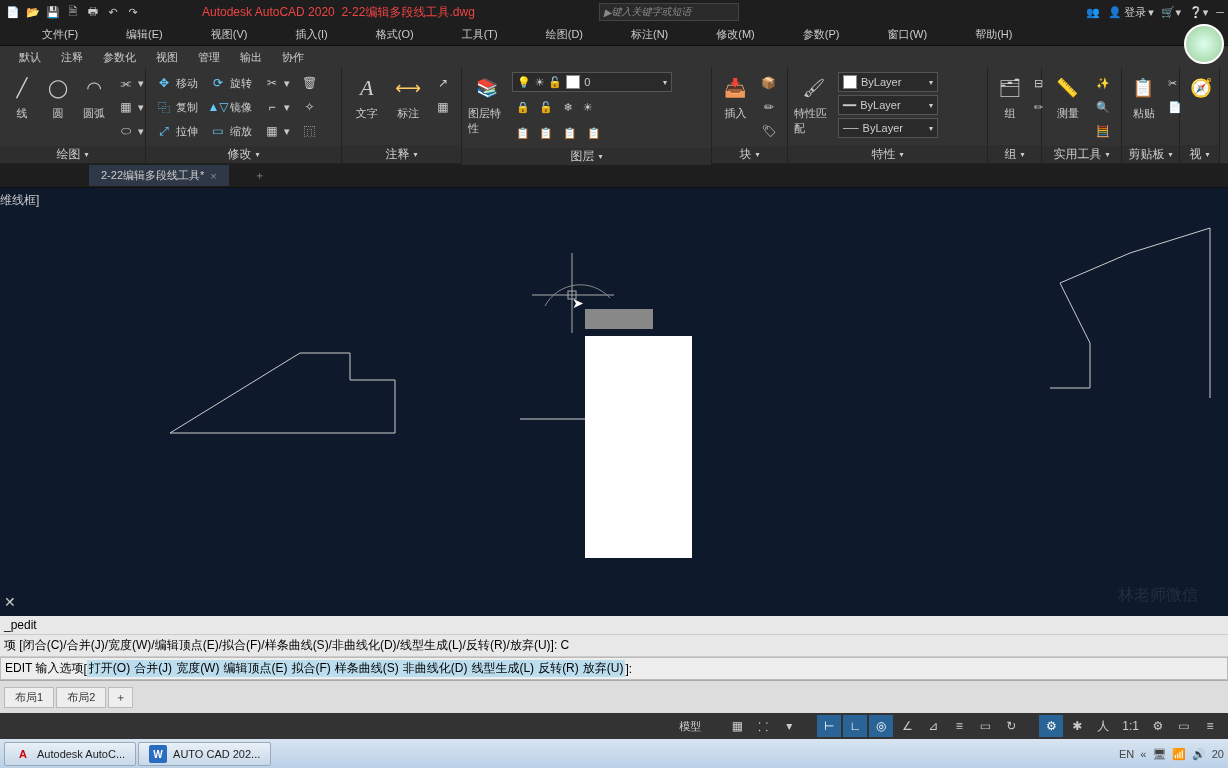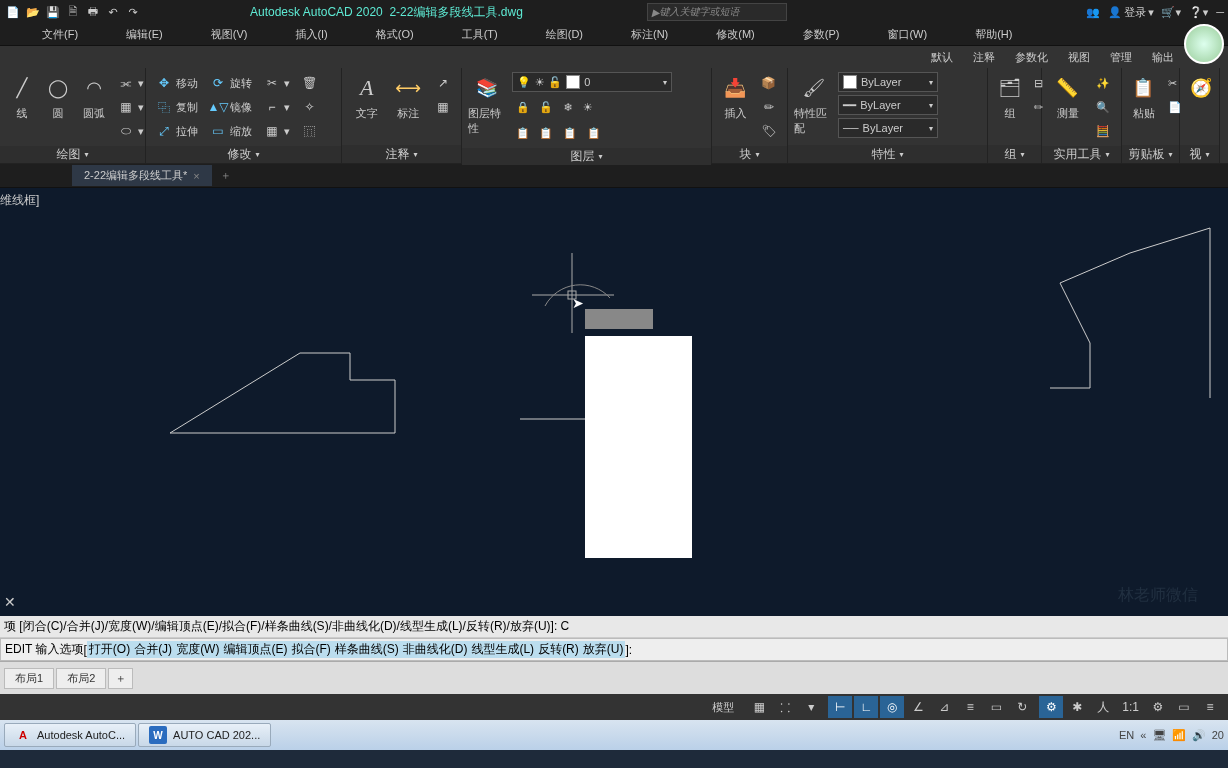--- a/index.html
+++ b/index.html
@@ -1,63 +1,63 @@
 <!DOCTYPE html>
 <html><head>
 <meta charset="utf-8">
 <style>
 * { margin: 0; padding: 0; box-sizing: border-box; font-family: "Microsoft YaHei", Arial, sans-serif; }
 body { width: 1228px; height: 768px; background: #1e2a3a; overflow: hidden; color: #ccc; font-size: 11px; }
 
 .titlebar { height: 24px; background: #1e1e1e; display: flex; align-items: center; padding: 0 4px; gap: 4px; }
 .titlebar .qat { display: flex; gap: 2px; }
 .titlebar .qat span { width: 18px; height: 18px; display: flex; align-items: center; justify-content: center; color: #ccc; border-radius: 2px; }
-.titlebar .title { margin-left: 104px; color: #5eead4; font-size: 12px; }
+.titlebar .title { margin-left: 56px; color: #ef4444; font-size: 12px; }
 .titlebar .search { margin-left: 120px; width: 140px; height: 18px; background: #2a2a2a; border: 1px solid #444; display: flex; align-items: center; padding: 0 4px; color: #888; font-style: italic; font-size: 10px; }
 .titlebar .right { margin-left: auto; display: flex; align-items: center; gap: 8px; color: #ccc; }
 .titlebar .right span { display: flex; align-items: center; gap: 2px; }
 
 .menubar { height: 22px; background: #1e1e1e; display: flex; align-items: center; padding: 0 2px; gap: 0; border-bottom: 1px solid #111; }
 .menubar span { padding: 2px 8px; color: #ccc; cursor: default; font-size: 11px; margin-left: 32px; }
 
-.ribbon-tabs { height: 22px; background: #333; display: flex; align-items: flex-end; padding: 0 2px; justify-content: flex-end; }
+.ribbon-tabs { height: 22px; background: #333; display: flex; align-items: flex-end; padding: 0 9px; }
 .ribbon-tabs span { padding: 3px 10px; color: #ccc; font-size: 11px; cursor: default; }
 
 .ribbon { height: 96px; background: #333; display: flex; border-bottom: 1px solid #222; }
 .panel { border-right: 1px solid #222; display: flex; flex-direction: column; position: relative; }
 .panel-body { flex: 1; display: flex; align-items: flex-start; padding: 4px 6px; gap: 4px; }
 .panel-title { height: 18px; text-align: center; font-size: 12px; color: #ccc; background: #2e2e2e; display: flex; align-items: center; justify-content: center; gap: 2px; }
 .panel-title::after { content: "▾"; font-size: 8px; margin-left: 2px; }
 .btn-big { width: 40px; display: flex; flex-direction: column; align-items: center; gap: 2px; font-size: 11px; color: #ccc; }
 .btn-big .ico { width: 32px; height: 32px; display: flex; align-items: center; justify-content: center; font-size: 18px; }
 .btn-row { display: flex; flex-direction: column; gap: 2px; }
 .btn-sm { height: 22px; display: flex; align-items: center; gap: 4px; padding: 0 4px; font-size: 11px; color: #ccc; white-space: nowrap; }
 .btn-sm .ico { width: 16px; height: 16px; display: flex; align-items: center; justify-content: center; font-size: 12px; }
 .ico-color { width: 14px; height: 14px; display: inline-block; }
 .dropdown-field { height: 20px; background: #2a2a2a; border: 1px solid #555; display: flex; align-items: center; padding: 0 4px; color: #ccc; font-size: 11px; gap: 4px; min-width: 100px; }
 .dropdown-field::after { content: "▾"; margin-left: auto; font-size: 8px; }
 
-.doc-tabs { height: 24px; background: #1e1e1e; display: flex; align-items: center; padding: 0 8px; gap: 4px; border-bottom: 1px solid #111; }
+.doc-tabs { height: 24px; background: #1e1e1e; display: flex; align-items: center; padding: 0 8px; gap: 21px; border-bottom: 1px solid #111; }
 .doc-tab { padding: 3px 12px; background: #2e3846; color: #ccc; font-size: 11px; display: flex; align-items: center; gap: 6px; }
 .doc-tab .x { color: #888; }
 .doc-add { width: 20px; height: 20px; display: flex; align-items: center; justify-content: center; color: #888; }
 
 .work { position: relative; background: #0e1a2b; height: 428px; padding-left: 20px; }
 .work-label { position: absolute; top: 4px; left: 0; color: #ccc; font-size: 12px; }
 
 .cmd-area { background: #e8e8e8; color: #000; font-family: Consolas, monospace; font-size: 12px; }
 .cmd-area .hist { padding: 2px 4px; border-bottom: 1px solid #ccc; }
 .cmd-area .line { padding: 2px 4px; border-bottom: 1px solid #ccc; }
 .cmd-area .prompt { padding: 2px 4px; background: #eee; border: 1px solid #bbb; display: flex; align-items: center; }
 
 .layout-tabs { height: 22px; background: #ddd; display: flex; align-items: center; padding: 16px 4px; gap: 2px; border-top: 1px solid #aaa; }
 .layout-tabs span { padding: 2px 10px; font-size: 11px; color: #333; background: #eee; border: 1px solid #bbb; }
 .layout-tabs .plus { padding: 2px 6px; }
 
-.status { height: 26px; background: #333; display: flex; align-items: center; justify-content: flex-end; padding: 0 6px; gap: 5px; }
+.status { height: 26px; background: #333; display: flex; align-items: center; justify-content: flex-end; padding: 0 6px; gap: 16px; }
 .status .grp { display: flex; gap: 2px; align-items: center; }
 .status .sbtn { width: 24px; height: 22px; display: flex; align-items: center; justify-content: center; color: #ccc; font-size: 12px; background: #333; border: 1px solid transparent; }
 .status .sbtn.active { background: #2a6496; color: #fff; }
 .status .model { padding: 0 8px; color: #ccc; font-size: 11px; }
 
 .taskbar { height: 30px; background: linear-gradient(#d8e4f0, #bad0e8); display: flex; align-items: center; padding: 0 4px; gap: 2px; }
 .taskbar .tbtn { height: 24px; padding: 0 10px; display: flex; align-items: center; gap: 6px; background: linear-gradient(#e8f0f8, #c8d8e8); border: 1px solid #99aabb; border-radius: 2px; font-size: 11px; color: #222; }
 .taskbar .tbtn .appico { width: 16px; height: 16px; display: flex; align-items: center; justify-content: center; font-weight: bold; }
 .taskbar .tray { margin-left: auto; display: flex; gap: 6px; align-items: center; color: #444; font-size: 11px; }
 
@@ -368,20 +368,21 @@
 
   <div style="position:absolute;left:585px;top:148px;width:107px;height:222px;background:#fff"></div>
 
   <div style="position:absolute;left:572px;top:107px;color:#fff;font-size:14px">➤</div>
   <div class="watermark">林老师微信</div>
 
   <div style="position:absolute;left:4px;bottom:6px;color:#ccc;font-size:14px">✕</div>
 </div>
 
 <div class="cmd-area">
+  <div class="hist">_pedit</div>
   <div class="line">项 [闭合(C)/合并(J)/宽度(W)/编辑顶点(E)/拟合(F)/样条曲线(S)/非曲线化(D)/线型生成(L)/反转(R)/放弃(U)]: C</div>
   <div class="prompt">
     <span>EDIT 输入选项 </span>[<span style="background:#bde;padding:0 2px">打开(O)</span> <span style="background:#bde;padding:0 2px">合并(J)</span> <span style="background:#bde;padding:0 2px">宽度(W)</span> <span style="background:#bde;padding:0 2px">编辑顶点(E)</span> <span style="background:#bde;padding:0 2px">拟合(F)</span> <span style="background:#bde;padding:0 2px">样条曲线(S)</span> <span style="background:#bde;padding:0 2px">非曲线化(D)</span> <span style="background:#bde;padding:0 2px">线型生成(L)</span> <span style="background:#bde;padding:0 2px">反转(R)</span> <span style="background:#bde;padding:0 2px">放弃(U)</span>]:
   </div>
 </div>
 
 <div class="layout-tabs">
   <span>布局1</span>
   <span>布局2</span>
   <span class="plus">＋</span>

